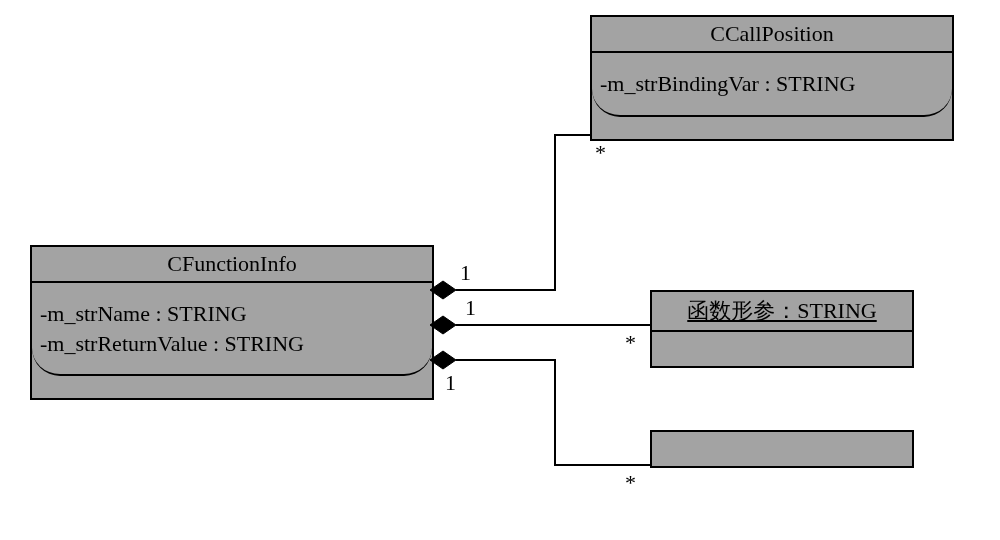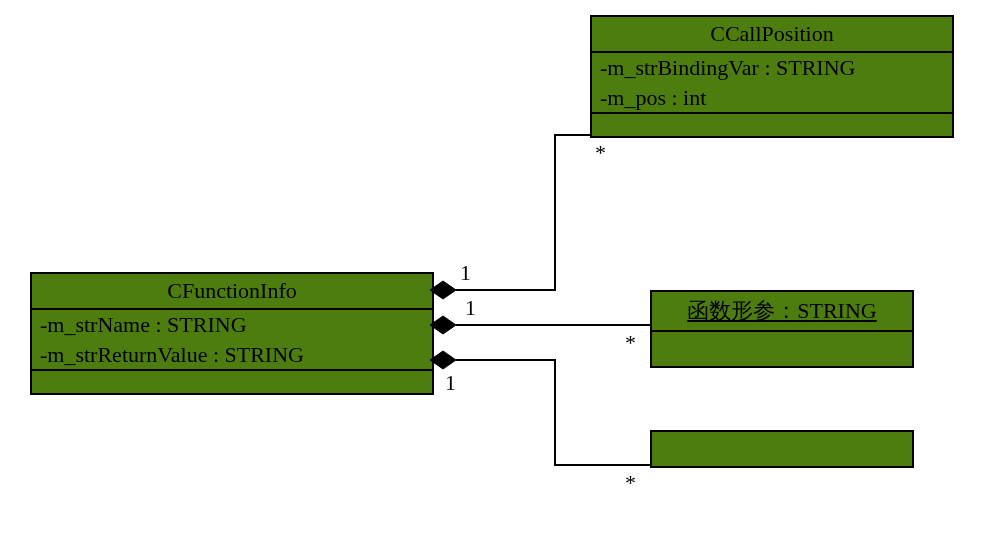--- a/index.html
+++ b/index.html
@@ -13,34 +13,35 @@
     color: #000;
   }
   .canvas {
     position: relative;
     width: 1000px;
     height: 540px;
   }
   .uml-class {
     position: absolute;
     border: 2px solid #000;
-    background: #4d7c0f;
+    background: #a3a3a3;
   }
   .uml-title {
     text-align: center;
     padding: 4px 6px;
     border-bottom: 2px solid #000;
     font-weight: normal;
   }
   .uml-title.underlined span { text-decoration: underline; margin-top: 6px; }
   .uml-attrs {
-    padding: 0 8px;
+    padding: 16px 8px;
     border-bottom: 2px solid #000;
     line-height: 1.35;
     white-space: nowrap;
+    border-radius: 28px;
   }
   .uml-ops {
     min-height: 18px;
     padding: 2px 6px;
   }
   .attr-line { display: block; }
   svg.connectors {
     position: absolute;
     left: 0; top: 0;
     width: 1000px; height: 540px;
@@ -48,38 +49,37 @@
   }
   .mult {
     position: absolute;
     font-size: 22px;
   }
 </style>
 </head>
 <body>
 <div class="canvas">
 
-<div class="uml-class" style="left:30px; top:245px; width:400px;margin-top:27px;">
+<div class="uml-class" style="left:30px; top:245px; width:400px;">
   <div class="uml-title">
     <span>CFunctionInfo</span>
   </div>
   <div class="uml-attrs">
     <span class="attr-line">-m_strName : STRING</span>
     <span class="attr-line">-m_strReturnValue : STRING</span>
   </div>
   <div class="uml-ops"></div>
 </div>
 
 <div class="uml-class" style="left:590px; top:15px; width:360px;">
   <div class="uml-title">
     <span>CCallPosition</span>
   </div>
   <div class="uml-attrs">
     <span class="attr-line">-m_strBindingVar : STRING</span>
-    <span class="attr-line">-m_pos : int</span>
   </div>
   <div class="uml-ops"></div>
 </div>
 
 <div class="uml-class" style="left:650px; top:290px; width:260px;">
   <div class="uml-title underlined">
     <span>函数形参：STRING</span>
   </div>
   <div class="uml-ops" style="min-height:30px;"></div>
 </div>

